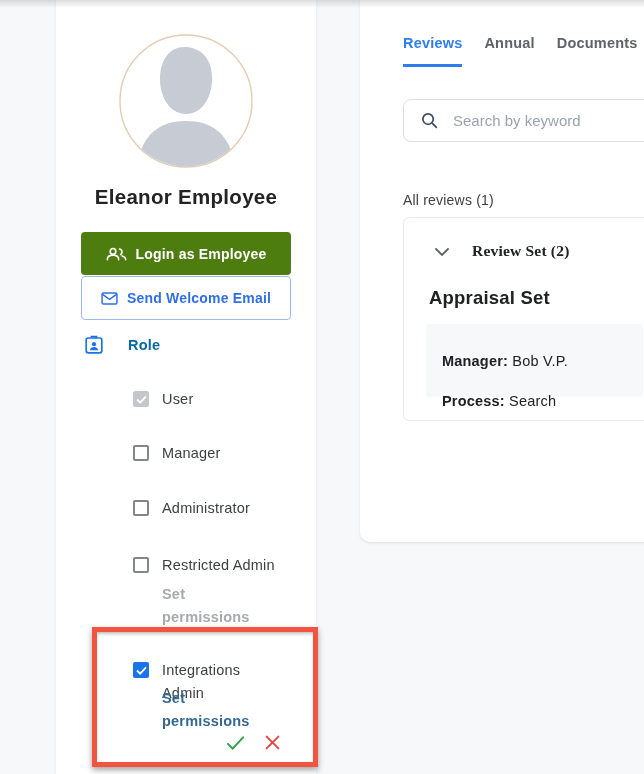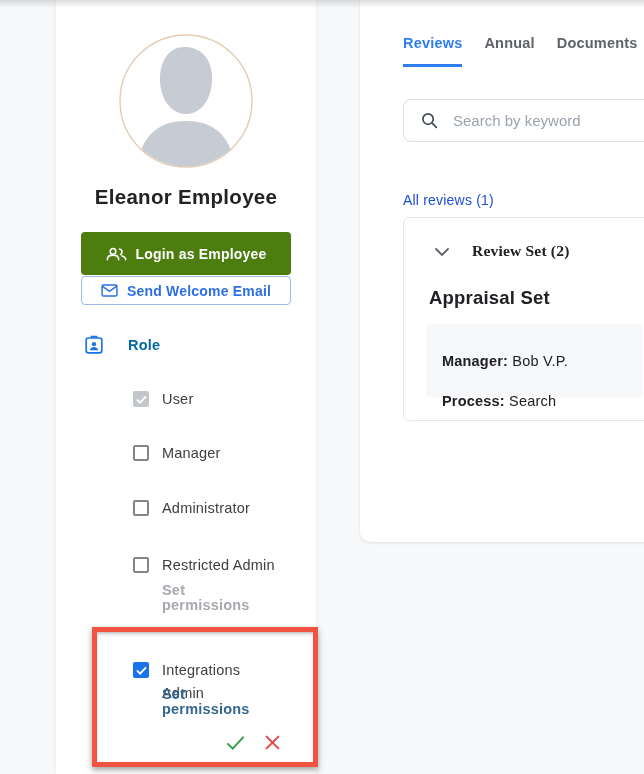--- a/index.html
+++ b/index.html
@@ -24,21 +24,21 @@
     position:absolute;left:0;top:185px;width:260px;margin:0;
     text-align:center;font-size:20.5px;font-weight:600;color:#232323;
     letter-spacing:.3px;
   }
   .btn{
     position:absolute;left:25px;width:210px;border-radius:4px;cursor:pointer;
     display:flex;align-items:center;justify-content:center;gap:9px;
     font-family:inherit;font-size:14px;font-weight:600;letter-spacing:.2px;
   }
   .btn-primary{top:232px;height:43px;background:#4d7c0f;border:none;color:#fff;}
-  .btn-outline{top:276px;height:29px;background:#fff;border:1px solid #9db9f0;color:#2f6fe4;}
+  .btn-outline{top:276px;height:44px;background:#fff;border:1px solid #9db9f0;color:#2f6fe4;}
   .btn .icon{display:flex;align-items:center;}
   .role-header{
     position:absolute;left:28px;top:335px;display:flex;align-items:center;
   }
   .role-header .badge{width:20px;height:20px;display:flex;}
   .role-header .role-title{
     margin-left:24px;font-size:14.5px;font-weight:600;color:#0369a1;letter-spacing:.2px;
   }
   .role-row{position:absolute;left:77px;display:flex;align-items:flex-start;margin-top:19px;}
   .cb{
@@ -47,21 +47,21 @@
     display:flex;align-items:center;justify-content:center;
   }
   .cb.checked{background:#1a73e8;border-color:#1a73e8;}
   .cb.checked.disabled{background:#c3c7cc;border-color:#c3c7cc;cursor:default;}
   .cb-label{
     margin-left:13px;width:118px;font-size:14.5px;line-height:23px;
     color:#3d4043;letter-spacing:.2px;
   }
   .set-perm{
     position:absolute;left:106px;width:112px;display:block;
-    font-size:14.5px;line-height:15px;font-weight:700;letter-spacing:.2px;
+    font-size:14.5px;line-height:23px;font-weight:700;letter-spacing:.2px;
     text-decoration:none;cursor:pointer;
   }
   .set-perm.disabled{color:#a6a9ad;cursor:default;}
   .set-perm.active{color:#34688f;}
   .confirm-icons{position:absolute;left:170px;top:735px;display:flex;gap:20px;}
   .confirm-icons span{display:flex;cursor:pointer;}
   
   .highlight-box{
     position:absolute;left:92px;top:627px;width:226px;height:140px;z-index:40;
     box-sizing:border-box;border:5px solid #f15440;
@@ -83,21 +83,21 @@
   .searchbox{
     position:absolute;left:43px;top:99px;width:292px;height:43px;box-sizing:border-box;
     border:1px solid #dcdfe3;border-radius:8px;background:#fff;
     display:flex;align-items:center;padding:0 14px 0 17px;
   }
   .searchbox input{
     border:none;outline:none;flex:1;margin-left:13px;
     font-family:inherit;font-size:15px;color:#3a3d40;background:transparent;
   }
   .searchbox input::placeholder{color:#9aa3ad;opacity:1;}
-  .all-reviews{position:absolute;left:43px;top:192px;font-size:14px;color:#1d4ed8;letter-spacing:.2px;}
+  .all-reviews{position:absolute;left:43px;top:192px;font-size:14px;color:#404040;letter-spacing:.2px;}
   .review-card{
     position:absolute;left:43px;top:217px;width:300px;height:204px;box-sizing:border-box;
     border:1px solid #e7e9ec;border-radius:6px;background:#fff;
   }
   .review-card .set-header{position:absolute;left:31px;top:24px;display:flex;align-items:center;cursor:pointer;font-family:Liberation Serif, serif;}
   .review-card .chev{display:flex;margin-top:2px;}
   .review-card .set-title{margin-left:23px;font-size:15.5px;font-weight:700;color:#202124;letter-spacing:.2px;}
   .appraisal-title{position:absolute;left:25px;top:69px;margin:0;font-size:18.5px;font-weight:700;color:#202124;letter-spacing:.2px;}
   .meta-box{
     position:absolute;left:22px;top:106px;width:217px;height:73px;box-sizing:border-box;

